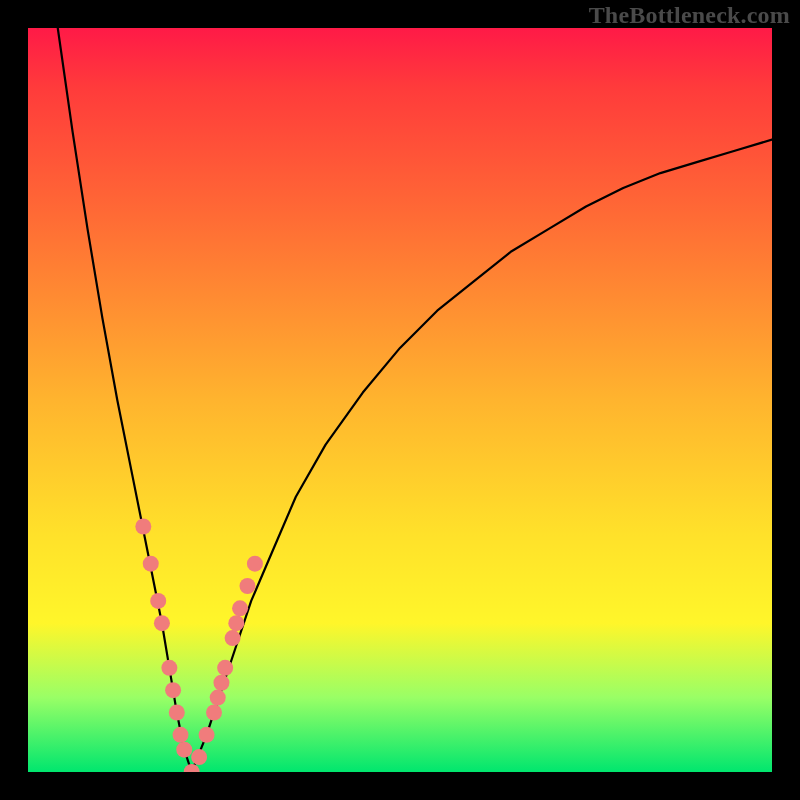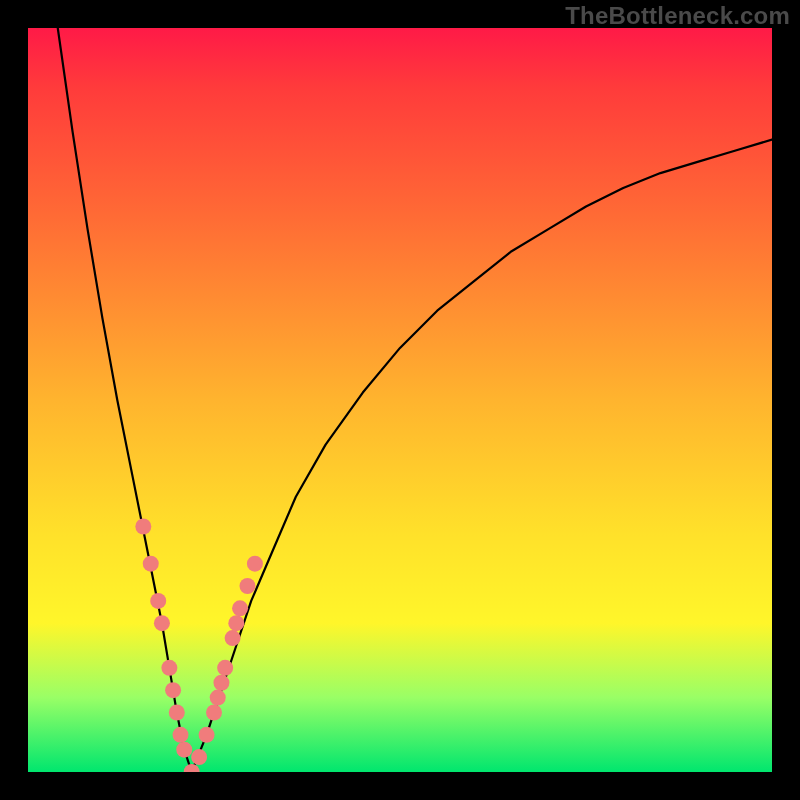--- a/index.html
+++ b/index.html
@@ -11,20 +11,21 @@
     background: #000;
     font-family: Arial, Helvetica, sans-serif;
   }
   .frame {
     position: absolute;
     left: 0;
     top: 0;
     width: 800px;
     height: 800px;
     background: #000;
+    font-family: Liberation Serif, serif;
   }
   .plot {
     position: absolute;
     background: linear-gradient(
       to bottom,
       #ff1a47 0%,
       #ff3b3b 8%,
       #ff6a35 25%,
       #ffb42e 50%,
       #ffe12a 68%,

